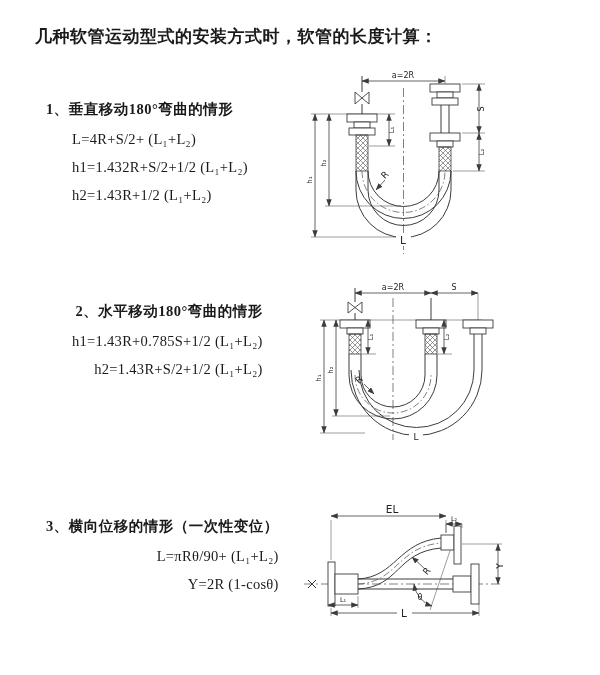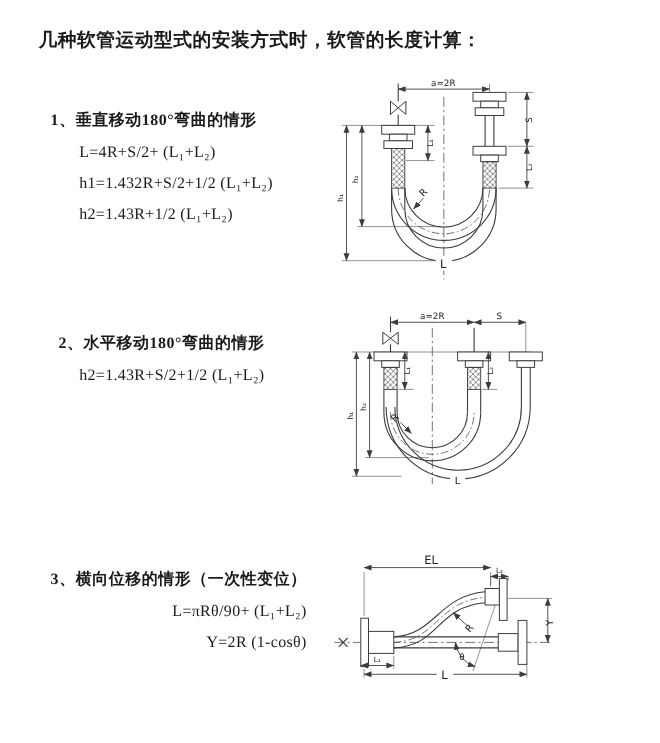--- a/index.html
+++ b/index.html
@@ -47,20 +47,21 @@
   <ul class="formulas">
     <li>L=4R+S/2+ (L₁+L₂)</li>
     <li>h1=1.432R+S/2+1/2 (L₁+L₂)</li>
     <li>h2=1.43R+1/2 (L₁+L₂)</li>
   </ul>
 </div>
 
 <div class="section sec2">
   <div class="sec-heading">2、水平移动180°弯曲的情形</div>
   <ul class="formulas">
+    <li>h1=1.43R+0.785S+1/2 (L₁+L₂)</li>
     <li>h2=1.43R+S/2+1/2 (L₁+L₂)</li>
   </ul>
 </div>
 
 <div class="section sec3">
   <div class="sec-heading">3、横向位移的情形（一次性变位）</div>
   <ul class="formulas">
     <li>L=πRθ/90+ (L₁+L₂)</li>
     <li>Y=2R (1-cosθ)</li>
   </ul>

